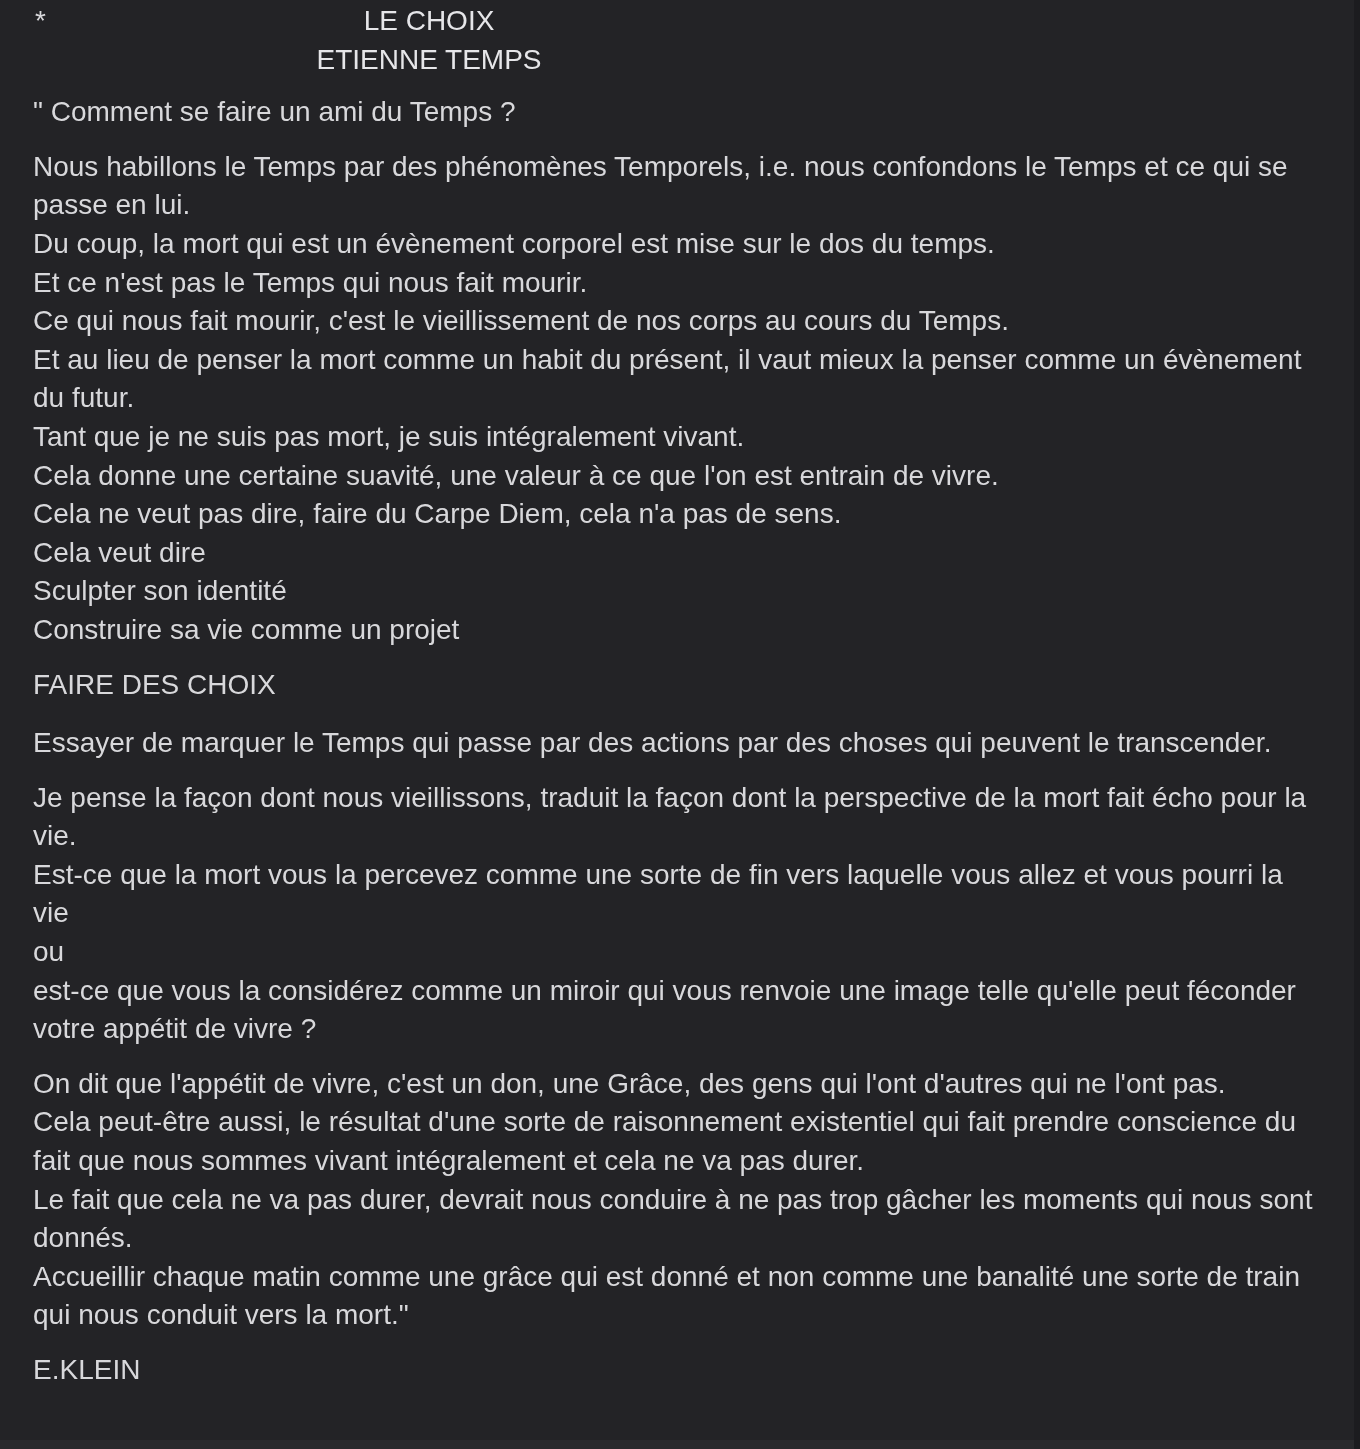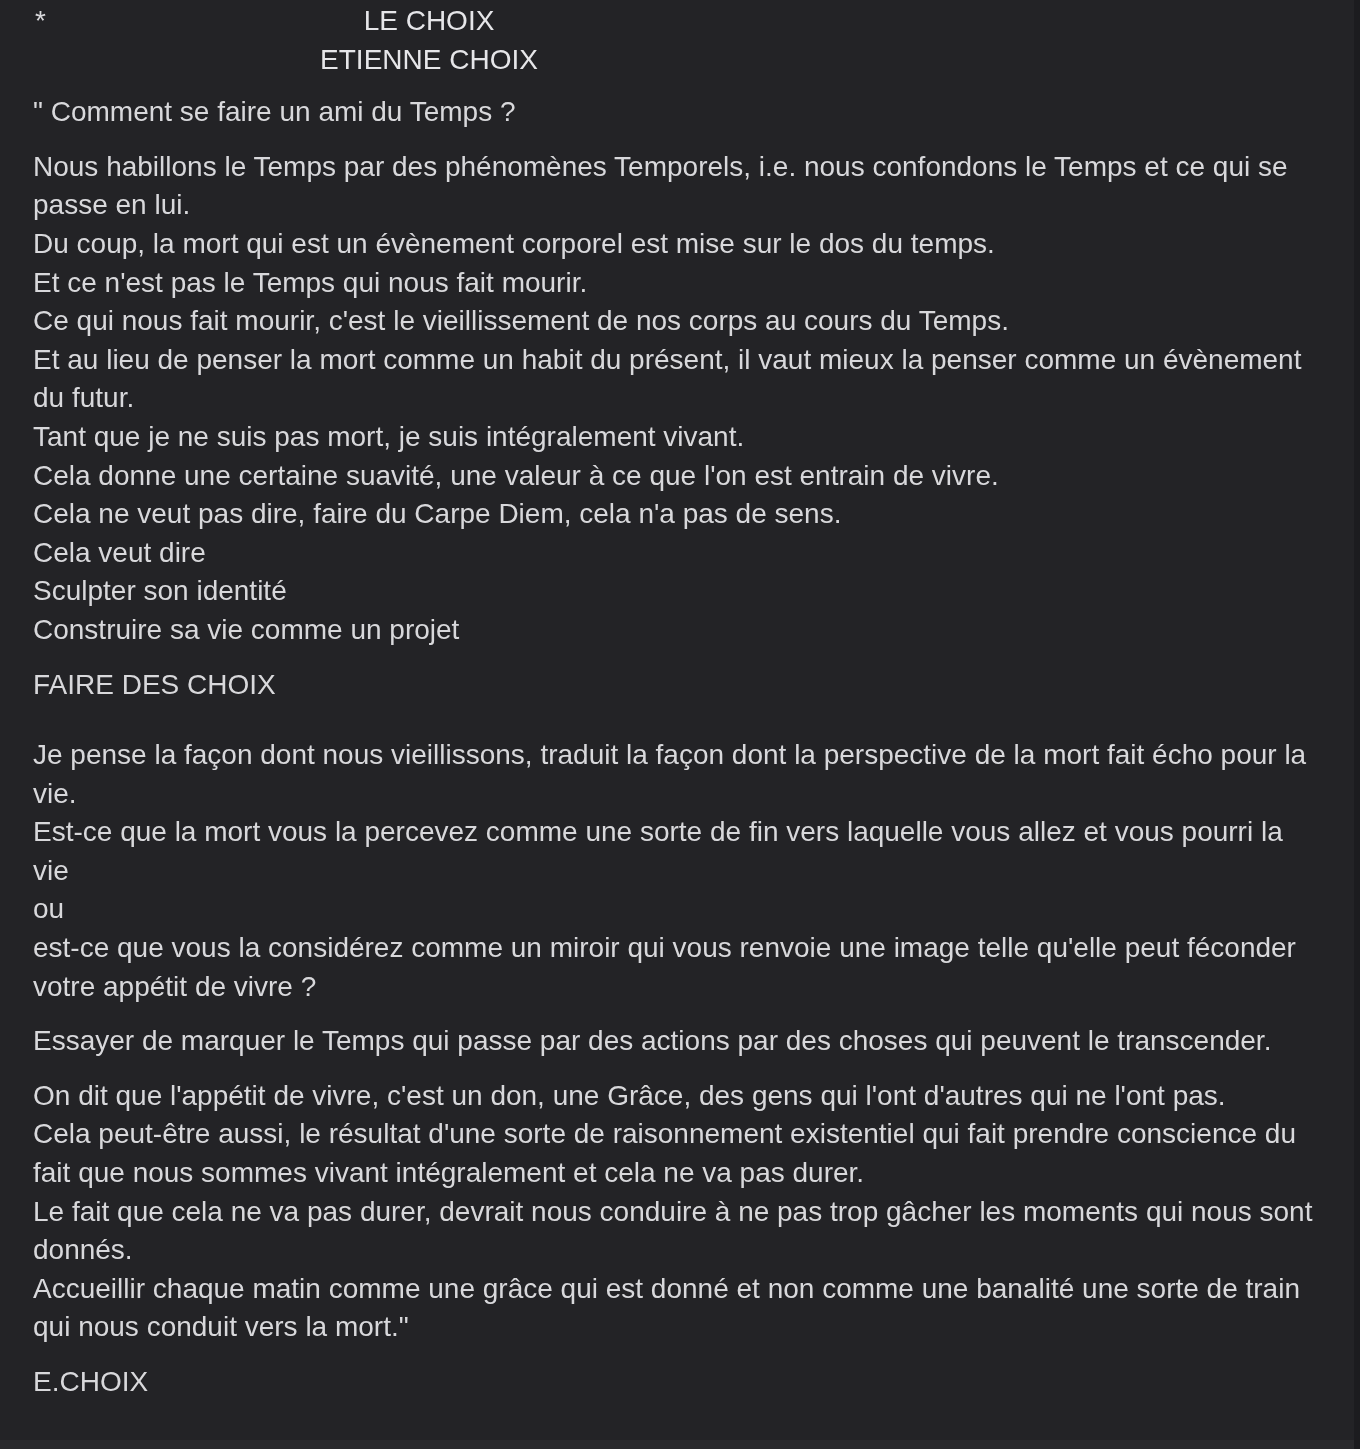--- a/index.html
+++ b/index.html
@@ -35,21 +35,21 @@
     position: absolute;
     left: 2px;
     top: 0;
     color: #d8d8db;
   }
   .para {
     margin: 0 0 16px 0;
     white-space: pre-line;
   }
   .section-heading {
-    margin: 0 0 32px 0;
+    margin: 0 0 20px 0;
     white-space: pre-line;
   }
   .signature {
     margin: 0;
   }
   .edge-right {
     position: absolute;
     right: 0;
     top: 0;
     width: 6px;
@@ -67,50 +67,50 @@
 </style>
 </head>
 <body>
 
 <div class="page">
   <div class="content">
 
     <div class="header-block">
       <span class="star-marker">*</span>
       <div>LE CHOIX</div>
-      <div>ETIENNE CHOIX</div>
+      <div>ETIENNE TEMPS</div>
     </div>
 
     <p class="para">" Comment se faire un ami du Temps ?</p>
 
     <p class="para">Nous habillons le Temps par des phénomènes Temporels, i.e. nous confondons le Temps et ce qui se passe en lui.
 Du coup, la mort qui est un évènement corporel est mise sur le dos du temps.
 Et ce n'est pas le Temps qui nous fait mourir.
 Ce qui nous fait mourir, c'est le vieillissement de nos corps au cours du Temps.
 Et au lieu de penser la mort comme un habit du présent, il vaut mieux la penser comme un évènement du futur.
 Tant que je ne suis pas mort, je suis intégralement vivant.
 Cela donne une certaine suavité, une valeur à ce que l'on est entrain de vivre.
 Cela ne veut pas dire, faire du Carpe Diem, cela n'a pas de sens.
 Cela veut dire
 Sculpter son identité
 Construire sa vie comme un projet</p>
 
     <p class="section-heading">FAIRE DES CHOIX</p>
 
+    <p class="para">Essayer de marquer le Temps qui passe par des actions par des choses qui peuvent le transcender.</p>
+
     <p class="para">Je pense la façon dont nous vieillissons, traduit la façon dont la perspective de la mort fait écho pour la vie.
 Est-ce que la mort vous la percevez comme une sorte de fin vers laquelle vous allez et vous pourri la vie
 ou
 est-ce que vous la considérez comme un miroir qui vous renvoie une image telle qu'elle peut féconder votre appétit de vivre ?</p>
-
-    <p class="para">Essayer de marquer le Temps qui passe par des actions par des choses qui peuvent le transcender.</p>
 
     <p class="para">On dit que l'appétit de vivre, c'est un don, une Grâce, des gens qui l'ont d'autres qui ne l'ont pas.
 Cela peut-être aussi, le résultat d'une sorte de raisonnement existentiel qui fait prendre conscience du fait que nous sommes vivant intégralement et cela ne va pas durer.
 Le fait que cela ne va pas durer, devrait nous conduire à ne pas trop gâcher les moments qui nous sont donnés.
 Accueillir chaque matin comme une grâce qui est donné et non comme une banalité une sorte de train qui nous conduit vers la mort."</p>
 
-    <p class="para signature">E.CHOIX</p>
+    <p class="para signature">E.KLEIN</p>
 
   </div>
 
   <div class="edge-bottom"></div>
   <div class="edge-right"></div>
 </div>
 
 </body></html>

